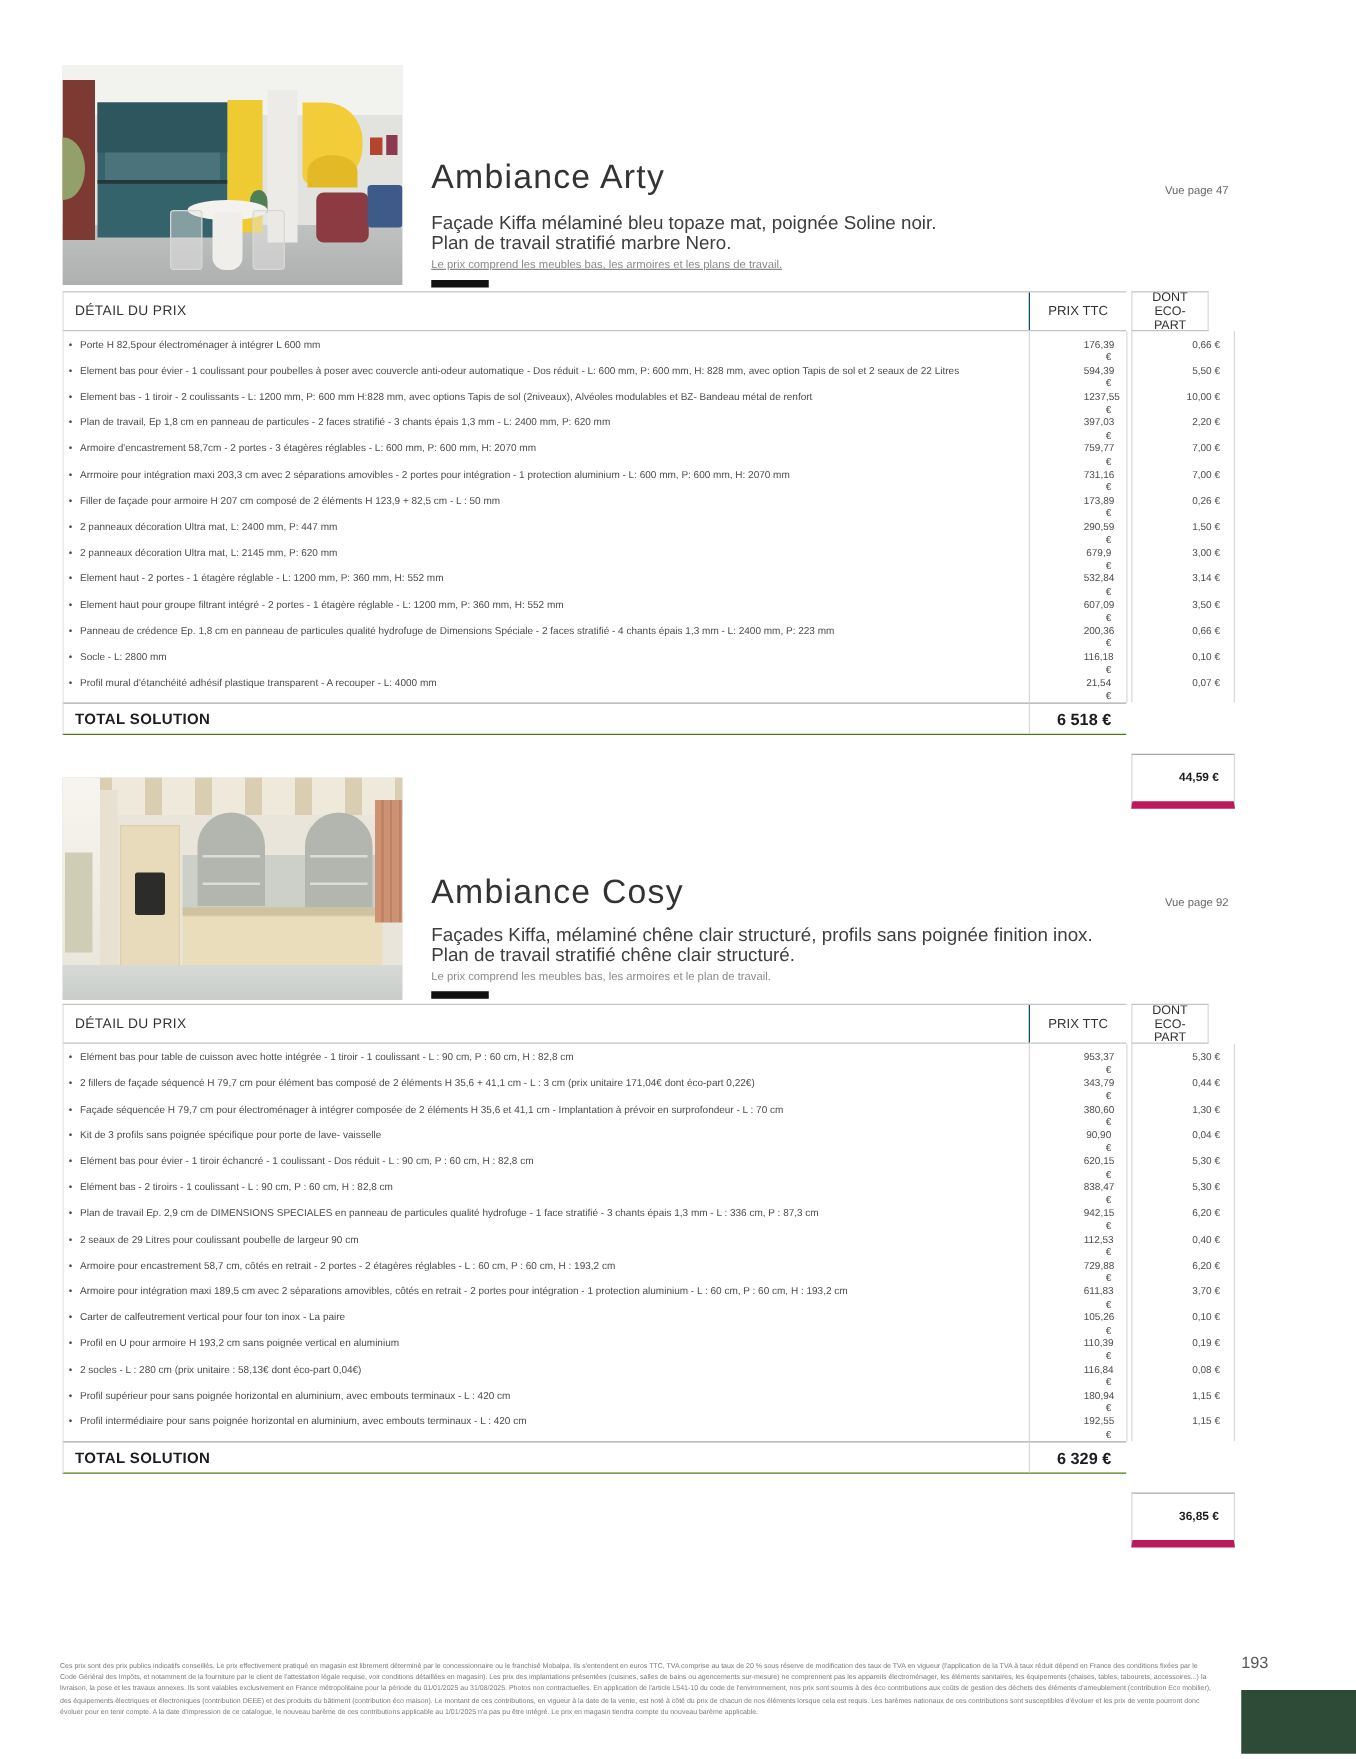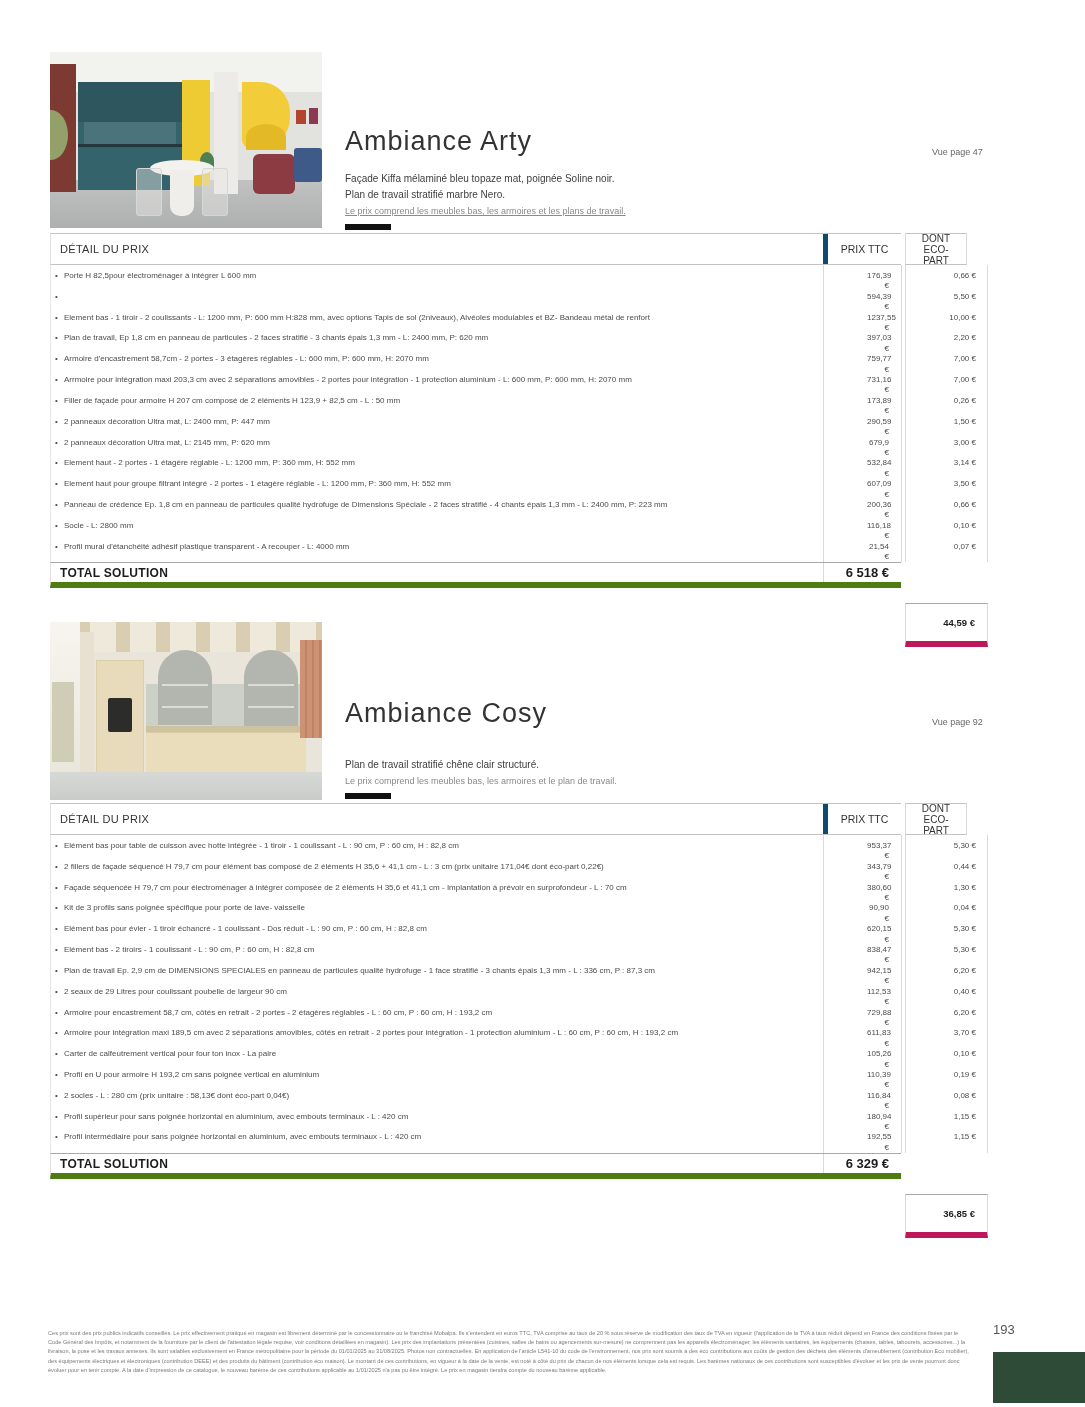--- a/index.html
+++ b/index.html
@@ -7,49 +7,49 @@
   body { font-family:"Liberation Sans", sans-serif; color:#4c4c4c; }
   .page { position:relative; width:1085px; height:1407px; background:#fff; overflow:hidden; }
 
   
   .photo { position:absolute; left:50px; width:272px; overflow:hidden; background:#e2e3df; }
   .photo div { position:absolute; }
 
   
   .section-title { position:absolute; left:345px; font-size:27px; font-weight:300; letter-spacing:1px; color:#333; }
   .vue-page { position:absolute; left:932px; font-size:9px; color:#666; }
-  .desc { position:absolute; left:345px; font-size:10px; line-height:16px; color:#3e3e3e; }
+  .desc { position:absolute; left:345px; font-size:15px; line-height:16px; color:#3e3e3e; }
   .note { position:absolute; left:345px; font-size:9px; color:#8a8a8a; }
   .black-bar { position:absolute; left:345px; width:46px; height:6px; background:#111; }
 
   
   .price-table { position:absolute; left:50px; width:938px;border-radius:21px; }
   .thead, .trow-total { display:flex; align-items:stretch; }
   .main-box { width:851px; display:flex; align-items:center;
               border-top:1px solid #c3c3c3; border-bottom:1px solid #c3c3c3;
               border-left:1px solid #e0e0e0; }
   .gap4 { width:4px; }
   .eco-box { width:83px; display:flex; align-items:center; justify-content:center; text-align:center;
              border:1px solid #c3c3c3; border-left:1px solid #d9d9d9; border-right:1px solid #d9d9d9; }
   .thead .main-box, .thead .eco-box { height:32px; }
   .thead .detail-h { flex:1; padding-left:9px; font-size:11px; color:#333; letter-spacing:0.3px; }
   .thead .price-h { width:78px; align-self:stretch; display:flex; align-items:center; justify-content:center;
-                    border-left:5px solid #0c4a6e; font-size:10.5px; color:#333; }
+                    border-left:1px solid #0c4a6e; font-size:10.5px; color:#333; }
   .thead .eco-box { font-size:10px; line-height:11px; color:#333; width:62px; padding:0 6px; }
 
   .tbody { position:relative; min-height:256px; padding-top:6px; }
   .vline { position:absolute; top:0; bottom:0; width:1px; background:#d9d9d9; }
   .vl0 { left:0; background:#e6e6e6; } .vl1 { left:773px; } .vl2 { left:851px; } .vl3 { left:855px; } .vl4 { left:937px; }
 
   .item-row { display:grid; grid-template-columns:1fr 78px 4px 83px; align-items:start; }
   .item-row .desc-cell { position:relative; padding:0 10px 0 14px; font-size:8px; line-height:10.4px; color:#4c4c4c; }
   .item-row .bullet { position:absolute; left:5px; top:0; }
   .item-row .p-cell, .item-row .e-cell { font-size:8px; line-height:10.4px; text-align:right; padding-right:12px; color:#4c4c4c;padding-left:44px; }
 
-  .trow-total .main-box { height:26px; border-top:1px solid #a9a9a9; border-bottom:6px solid #4d7c0f; }
+  .trow-total .main-box { height:26px; border-top:1px solid #a9a9a9; border-bottom:1px solid #4d7c0f; }
   .trow-total .eco-box { height:44px; border-top:1px solid #a9a9a9; border-bottom:6px solid #be185d; justify-content:flex-end; padding-right:12px;margin-top:41px; }
   .total-label { flex:1; padding-left:9px; font-size:12px; font-weight:bold; letter-spacing:0.3px; color:#1c1c1c; }
   .total-price { width:78px; align-self:stretch; display:flex; align-items:center; justify-content:flex-end;
                  padding-right:12px; border-left:1px solid #d9d9d9; font-size:13px; font-weight:bold; color:#1c1c1c; }
   .total-eco { font-size:9.5px; font-weight:bold; color:#1c1c1c; }
 
   
   .legal { position:absolute; left:48px; top:1329px; width:935px; font-size:5.6px; line-height:9.2px; color:#7b7b7b; }
   .page-number { position:absolute; left:993px; top:1322px; font-size:13px; color:#555; }
   .green-block { position:absolute; left:993px; top:1352px; width:92px; height:51px; }
@@ -109,21 +109,21 @@
         <div class="vline vl4"></div>
 
         <div class="item-row">
           <div class="desc-cell"><span class="bullet">•</span><span>Porte H 82,5pour électroménager à intégrer L 600 mm</span></div>
           <div class="p-cell">176,39 €</div>
           <div></div>
           <div class="e-cell">0,66 €</div>
         </div>
 
         <div class="item-row">
-          <div class="desc-cell"><span class="bullet">•</span></div>
+          <div class="desc-cell"><span class="bullet">•</span><span>Element bas pour évier - 1 coulissant pour poubelles à poser avec couvercle anti-odeur automatique - Dos réduit - L: 600 mm, P: 600 mm, H: 828 mm, avec option Tapis de sol et 2 seaux de 22 Litres</span></div>
           <div class="p-cell">594,39 €</div>
           <div></div>
           <div class="e-cell">5,50 €</div>
         </div>
 
         <div class="item-row">
           <div class="desc-cell"><span class="bullet">•</span><span>Element bas - 1 tiroir - 2 coulissants - L: 1200 mm, P: 600 mm H:828 mm, avec options Tapis de sol (2niveaux), Alvéoles modulables et BZ- Bandeau métal de renfort</span></div>
           <div class="p-cell">1237,55 €</div>
           <div></div>
           <div class="e-cell">10,00 €</div>
@@ -234,21 +234,21 @@
     <div style="left:96px;top:104px;width:160px;height:6px;background:#cfc2a0;"></div>
     <div style="left:96px;top:110px;width:160px;height:42px;background:#ead decorative;"></div>
     <div style="left:96px;top:110px;width:160px;height:42px;background:#eaddbb;box-shadow:inset 0 14px 0 -13px #d9cba4, inset 0 28px 0 -27px #d9cba4;"></div>
     <div style="left:250px;top:18px;width:22px;height:98px;background:repeating-linear-gradient(90deg,#cd9174 0 5px,#c08263 5px 7px);"></div>
     <div style="left:0;top:150px;width:272px;height:28px;background:linear-gradient(#d6d9d6,#c9cdca);"></div>
   </div>
 
   <h1 class="section-title" style="top:698px;">Ambiance Cosy</h1>
   <span class="vue-page" style="top:717px;">Vue page 92</span>
   <p class="desc" style="top:741px;">
-    <br>
+    <span>Façades Kiffa, mélaminé chêne clair structuré, profils sans poignée finition inox.</span><br>
     <span>Plan de travail stratifié chêne clair structuré.</span>
   </p>
   <p class="note" style="top:776px;">Le prix comprend les meubles bas, les armoires et le plan de travail.</p>
   <div class="black-bar" style="top:793px;"></div>
 
   <div class="price-table" style="top:803px;">
     <div class="thead">
       <div class="main-box">
         <span class="detail-h">DÉTAIL DU PRIX</span>
         <span class="price-h">PRIX TTC</span>

